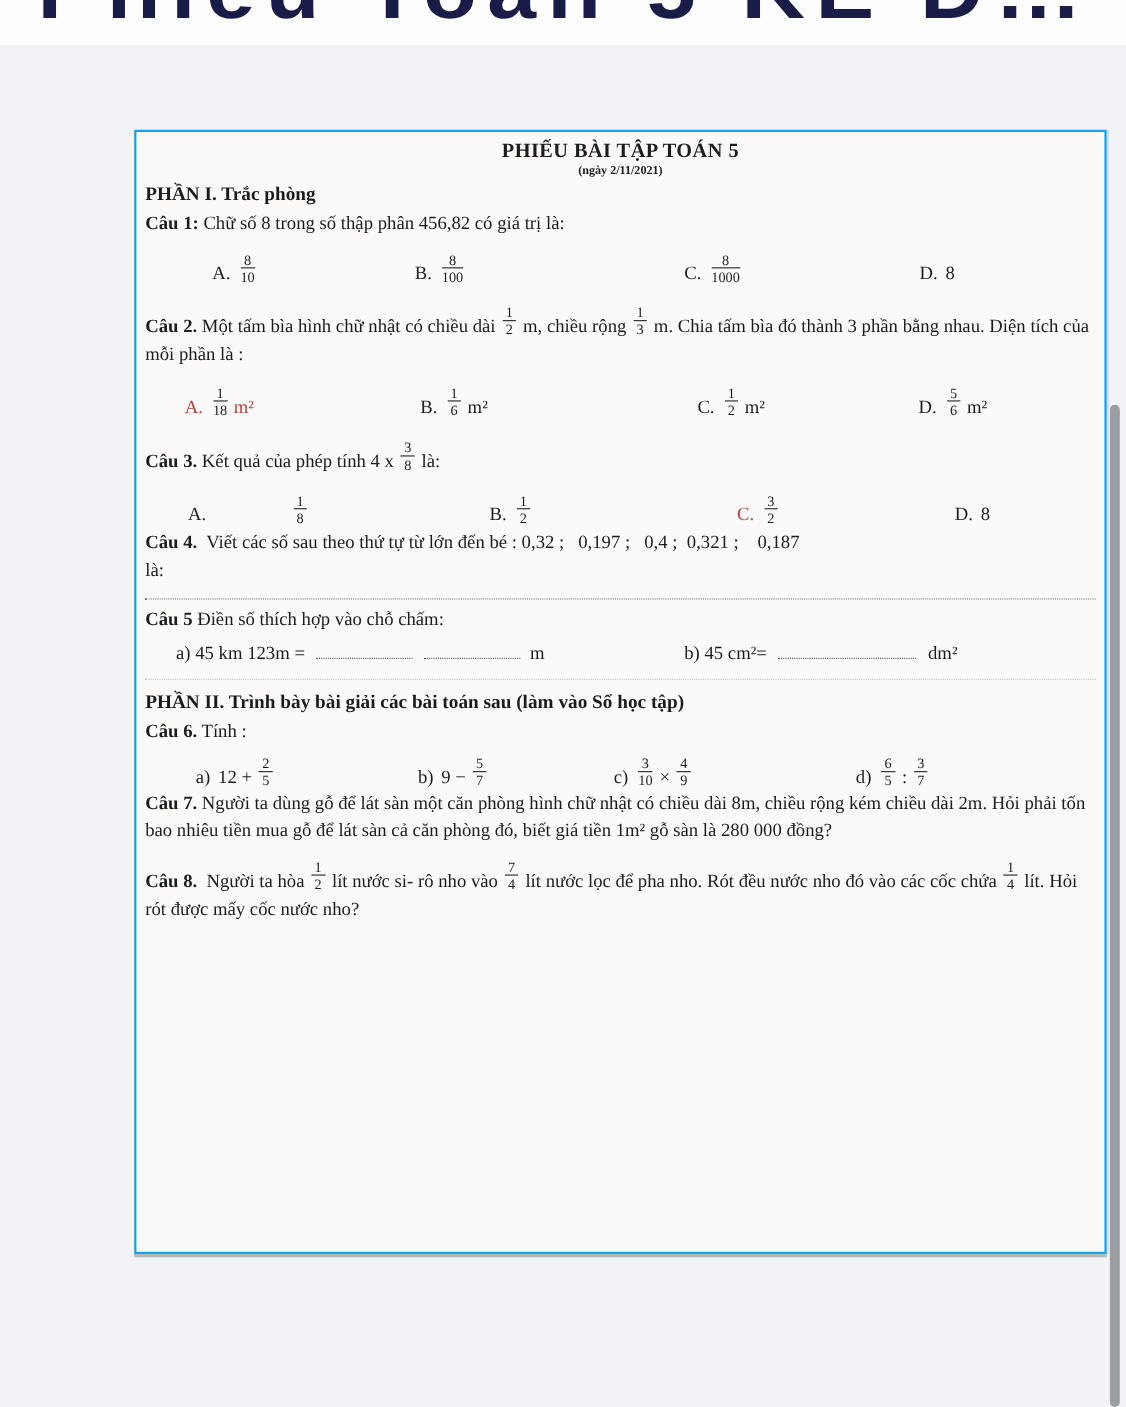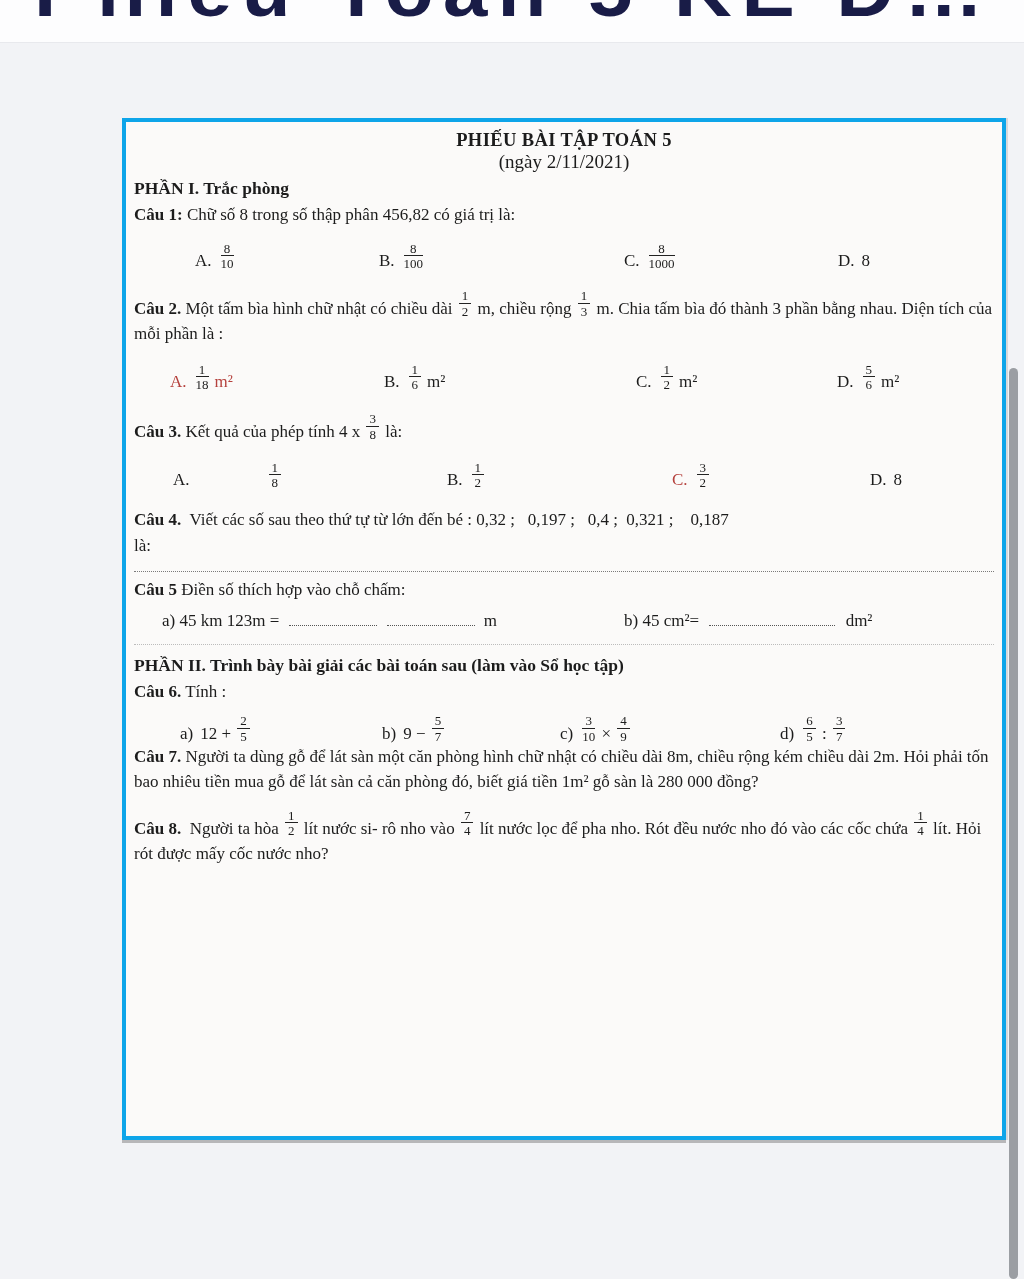--- a/index.html
+++ b/index.html
@@ -10,26 +10,26 @@
   }
   
   .top-banner{position:absolute;top:0;left:0;width:1024px;height:42px;
     background:#fdfdfe;border-bottom:1px solid #e8e9ed;overflow:hidden}
   .banner-text{position:absolute;top:-52px;left:34px;white-space:nowrap;
     font-family:"Liberation Sans","DejaVu Sans",sans-serif;font-weight:700;
     font-size:74px;letter-spacing:9px;color:#191c47;
     transform:scaleX(1.08);transform-origin:left}
   
   .paper{position:absolute;left:122px;top:118px;width:884px;height:1022px;
-    box-sizing:border-box;background:#fbfaf9;border:4px solid #0ea5e9;
+    box-sizing:border-box;background:#fbfaf9;border:2px solid #0ea5e9;
     box-shadow:0 3px 0 #b7b7b9,2px 0 0 #d8d8da;
     padding:8px 8px 0 8px;filter:blur(0.3px)}
   .center{text-align:center}
   .title{font-weight:700;font-size:18.5px;letter-spacing:.4px}
-  .date{font-weight:400;font-size:19px}
+  .date{font-weight:700;font-size:11px}
   .h-part{font-weight:700;font-size:17.5px;margin-top:5px}
   .line{font-size:17px;line-height:1.5;margin-top:3px}
   .qlabel{font-weight:700}
   .prewrap{white-space:pre-wrap}
   .red{color:#b5413d}
   .ital{font-style:italic}
   
   .frac{display:inline-block;text-align:center;font-size:13px;line-height:1.05;
     vertical-align:-2px;padding:0 2px}
   .frac .num{display:block;border-bottom:1px solid #222;padding:0 3px}
@@ -130,21 +130,21 @@
       <span class="letter">B.</span><span class="frac"><span class="num">1</span><span class="den">2</span></span>
     </span>
     <span class="opt o3">
       <span class="letter red">C.</span><span class="frac"><span class="num">3</span><span class="den">2</span></span>
     </span>
     <span class="opt o4">
       <span class="letter">D.</span><span>8</span>
     </span>
   </div>
 
-  <div class="line" style="margin-top:17px">
+  <div class="line" style="margin-top:2px">
     <span class="qlabel">Câu 4.</span>
     <span class="prewrap"> Viết các số sau theo thứ tự từ lớn đến bé : 0,32 ;   0,197 ;   0,4 ;  0,321 ;    0,187</span>
     <br>
     <span>là:</span>
   </div>
   <div class="dotline"></div>
 
   <div class="line" style="margin-top:5px">
     <span class="qlabel">Câu 5</span>
     <span>Điền số thích hợp vào chỗ chấm:</span>

